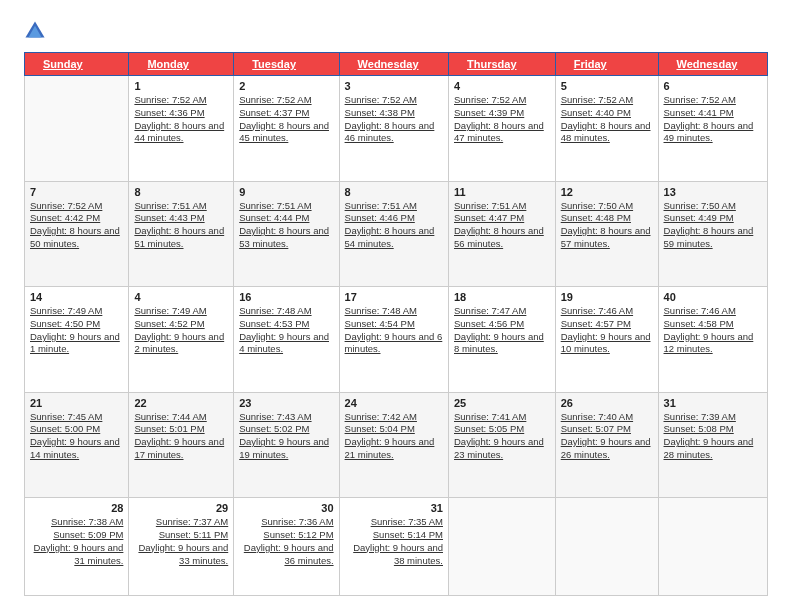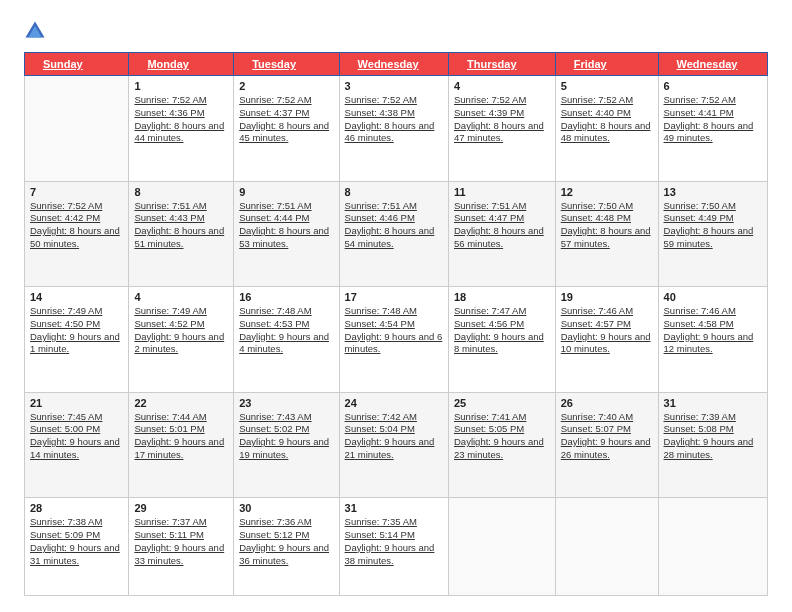--- a/index.html
+++ b/index.html
@@ -93,20 +93,21 @@
       font-size: 9.5px;
       color: #333;
       line-height: 1.35;
       text-decoration: underline;
     }
     .empty-cell {
       background: #f9f9f9 !important;
     }
     .last-row td {
       height: 68px;
+      text-align: right;
     }
   </style>
 </head>
 <body>
 
 <div class="page">
   <div class="header">
     <div class="logo">
       <svg class="logo-icon" viewBox="0 0 30 30">
         <polygon points="15,2 28,24 2,24" fill="#3a6bbf"></polygon>

